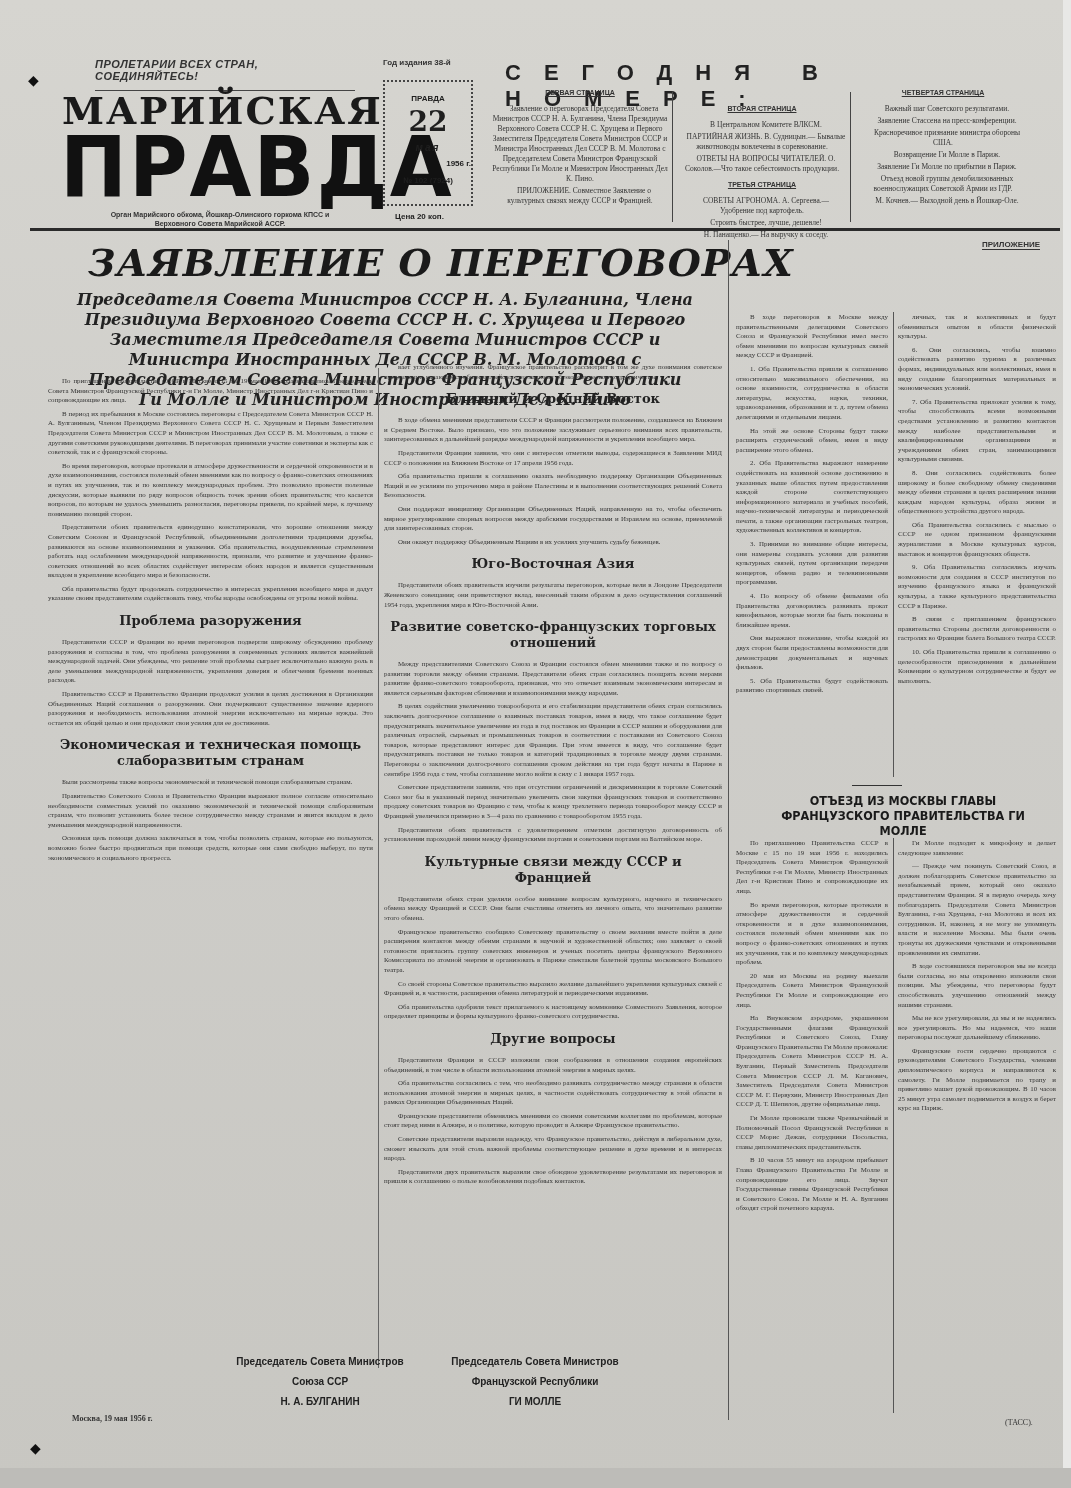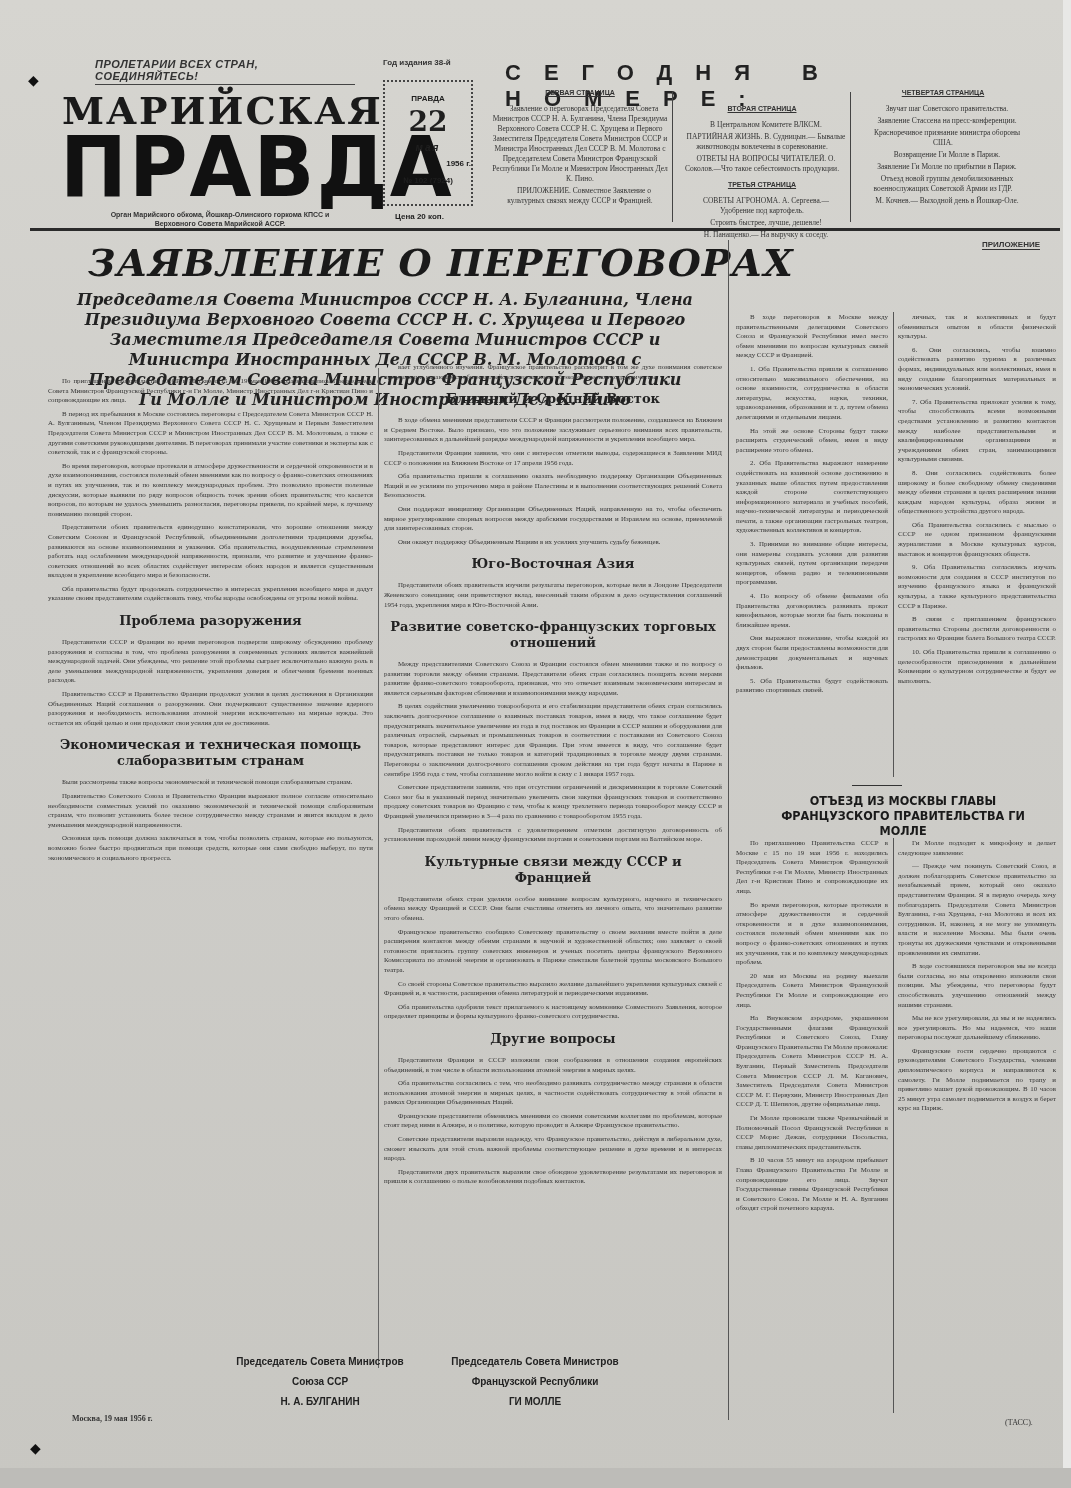--- a/index.html
+++ b/index.html
@@ -2,21 +2,21 @@
 <html><head>
 <meta charset="utf-8">
 <style>
   html,body{margin:0;padding:0;}
   body{width:1071px;height:1488px;background:#c9c8c3;overflow:hidden;font-family:"Liberation Serif",serif;color:#1f1f1f;position:relative;}
   .page{position:absolute;left:0;top:0;width:1071px;height:1488px;background:linear-gradient(180deg,#d6d5d0 0%,#cfceca 40%,#c8c7c2 100%);}
   .edge-right{position:absolute;right:0;top:0;width:8px;height:1488px;background:#e8e8e6;}
   .bottom-band{position:absolute;left:0;bottom:0;width:1071px;height:20px;background:#bdbcb8;}
 
   
-  .slogan{position:absolute;left:95px;top:58px;width:260px;font-family:"Liberation Sans",sans-serif;font-style:italic;font-weight:bold;font-size:11px;letter-spacing:0.5px;color:#333;border-bottom:1px solid #444;padding-bottom:2px;}
+  .slogan{position:absolute;left:95px;top:58px;width:260px;font-family:"Liberation Sans",sans-serif;font-style:italic;font-weight:bold;font-size:11px;letter-spacing:0.5px;color:#333;border-bottom:1px solid #444;padding-bottom:8px;}
   .title-top{position:absolute;left:62px;top:88px;font-family:"DejaVu Serif",serif;font-weight:bold;font-size:38px;letter-spacing:2px;color:#1a1a1a;}
   .title-main{position:absolute;left:60px;top:126px;font-family:"DejaVu Sans",sans-serif;font-weight:900;font-size:80px;line-height:80px;letter-spacing:2px;color:#111;transform:scaleY(1.05);transform-origin:top left;}
   .organ{position:absolute;left:90px;top:210px;width:260px;text-align:center;font-family:"Liberation Sans",sans-serif;font-size:7px;font-weight:bold;line-height:9px;color:#333;}
   .rule-top{position:absolute;left:30px;top:228px;width:1030px;height:3px;background:#2a2a2a;}
 
   .yearline{position:absolute;left:383px;top:58px;font-family:"Liberation Sans",sans-serif;font-size:8px;font-weight:bold;color:#333;}
   .datebox{position:absolute;left:383px;top:80px;width:86px;height:122px;border:2px dotted #444;text-align:center;font-family:"Liberation Sans",sans-serif;}
   .datebox .dow{font-size:8px;font-weight:bold;margin-top:12px;}
   .datebox .day{font-family:"DejaVu Serif",serif;font-size:28px;font-weight:bold;margin-top:2px;}
   .datebox .mon{font-style:italic;font-size:10px;font-weight:bold;margin-top:4px;letter-spacing:2px;}
@@ -90,21 +90,21 @@
     <p>ОТВЕТЫ НА ВОПРОСЫ ЧИТАТЕЛЕЙ. О. Соколов.—Что такое себестоимость продукции.</p>
     <div class="hd" style="margin-top:6px;">ТРЕТЬЯ СТРАНИЦА</div>
     <p>СОВЕТЫ АГРОНОМА. А. Сергеева.— Удобрение под картофель.</p>
     <p>Строить быстрее, лучше, дешевле!</p>
     <p>Н. Панащенко.— На выручку к соседу.</p>
   </div>
   <div class="vsep" style="left:850px;top:92px;height:130px;"></div>
 
   <div class="tcol" style="left:858px;top:88px;width:170px;">
     <div class="hd">ЧЕТВЕРТАЯ СТРАНИЦА</div>
-    <p>Звучат шаг Советского правительства.</p>
+    <p>Важный шаг Советского результатами.</p>
     <p>Заявление Стассена на пресс-конференции.</p>
     <p>Красноречивое признание министра обороны США.</p>
     <p>Возвращение Ги Молле в Париж.</p>
     <p>Заявление Ги Молле по прибытии в Париж.</p>
     <p>Отъезд новой группы демобилизованных военнослужащих Советской Армии из ГДР.</p>
     <p>М. Кочнев.— Выходной день в Йошкар-Оле.</p>
   </div>
 
   <div class="rule-top"></div>
 

